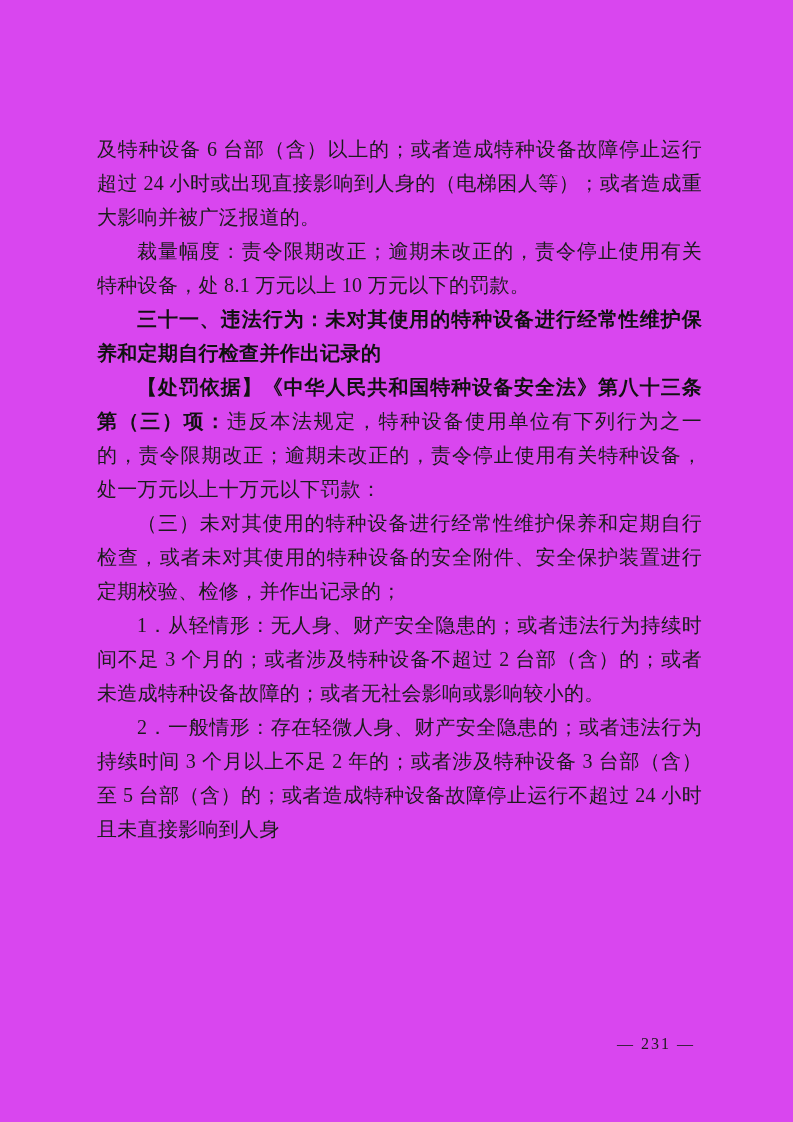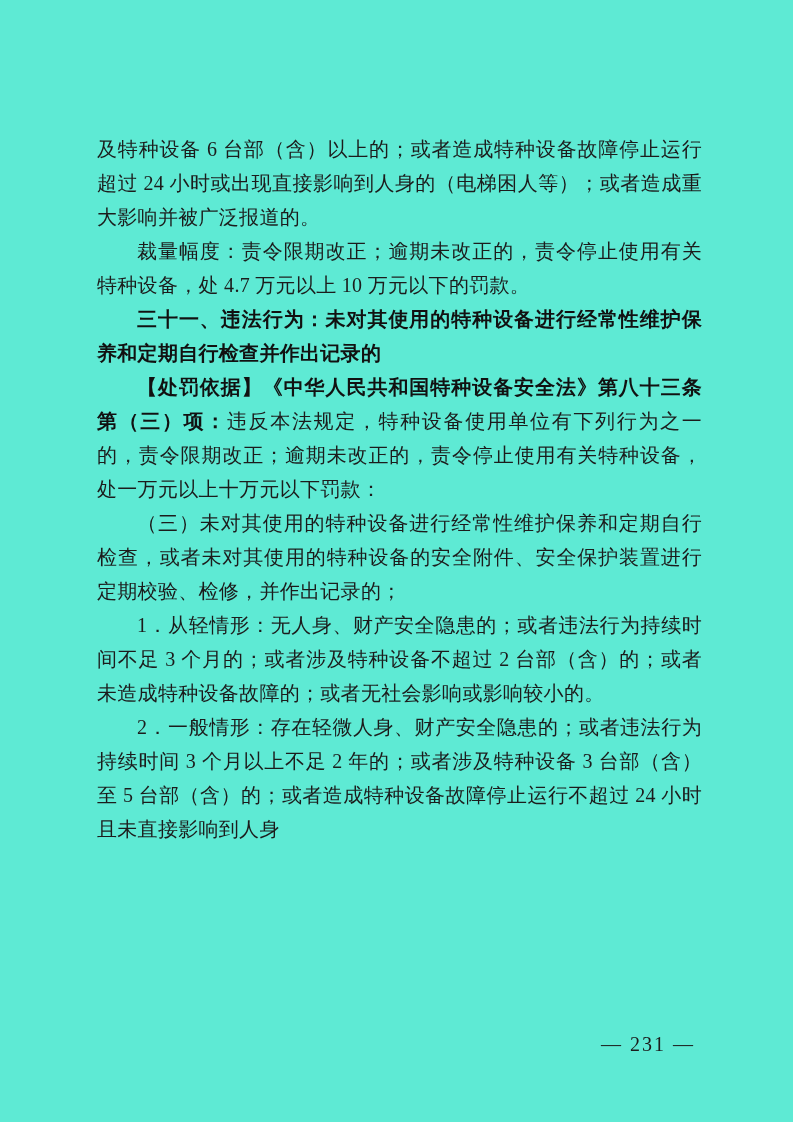--- a/index.html
+++ b/index.html
@@ -5,21 +5,21 @@
   * { box-sizing: border-box; }
   html, body { margin: 0; padding: 0; }
   body {
     background: #ffffff;
     font-family: "Liberation Serif", serif;
   }
   .page {
     position: relative;
     width: 793px;
     height: 1122px;
-    background: #5eead4;
+    background: #d946ef;
     overflow: hidden;
   }
   .content {
     position: absolute;
     left: 97px;
     top: 132px;
     width: 605px;
   }
   p.para {
     margin: 0;
@@ -39,33 +39,33 @@
     font-weight: bold;
     color: #111111;
   }
   .run { font-weight: normal; }
   .run-bold { font-weight: bold; color: #111111; margin-top: 25px; }
   .footer {
     position: absolute;
     top: 1031px;
     right: 98px;
     font-family: "Liberation Serif", serif;
-    font-size: 20px;
+    font-size: 16px;
     line-height: 26px;
     color: #1c1c1c;
     letter-spacing: 2px;
   }
 </style>
 </head>
 <body>
 
 <div class="page">
   <div class="content">
       <p class="para no-indent"><span class="run">及特种设备 6 台部（含）以上的；或者造成特种设备故障停止运行超过 24 小时或出现直接影响到人身的（电梯困人等）；或者造成重大影响并被广泛报道的。</span></p>
-      <p class="para"><span class="run">裁量幅度：责令限期改正；逾期未改正的，责令停止使用有关特种设备，处 4.7 万元以上 10 万元以下的罚款。</span></p>
+      <p class="para"><span class="run">裁量幅度：责令限期改正；逾期未改正的，责令停止使用有关特种设备，处 8.1 万元以上 10 万元以下的罚款。</span></p>
       <p class="para heading"><span class="run run-bold">三十一、违法行为：未对其使用的特种设备进行经常性维护保养和定期自行检查并作出记录的</span></p>
       <p class="para"><span class="run run-bold">【处罚依据】《中华人民共和国特种设备安全法》第八十三条第（三）项：</span><span class="run">违反本法规定，特种设备使用单位有下列行为之一的，责令限期改正；逾期未改正的，责令停止使用有关特种设备，处一万元以上十万元以下罚款：</span></p>
       <p class="para"><span class="run">（三）未对其使用的特种设备进行经常性维护保养和定期自行检查，或者未对其使用的特种设备的安全附件、安全保护装置进行定期校验、检修，并作出记录的；</span></p>
       <p class="para"><span class="run">1．从轻情形：无人身、财产安全隐患的；或者违法行为持续时间不足 3 个月的；或者涉及特种设备不超过 2 台部（含）的；或者未造成特种设备故障的；或者无社会影响或影响较小的。</span></p>
       <p class="para"><span class="run">2．一般情形：存在轻微人身、财产安全隐患的；或者违法行为持续时间 3 个月以上不足 2 年的；或者涉及特种设备 3 台部（含）至 5 台部（含）的；或者造成特种设备故障停止运行不超过 24 小时且未直接影响到人身</span></p>
     </div>
   <div class="footer">— 231 —</div>
 </div>
 
 </body></html>

